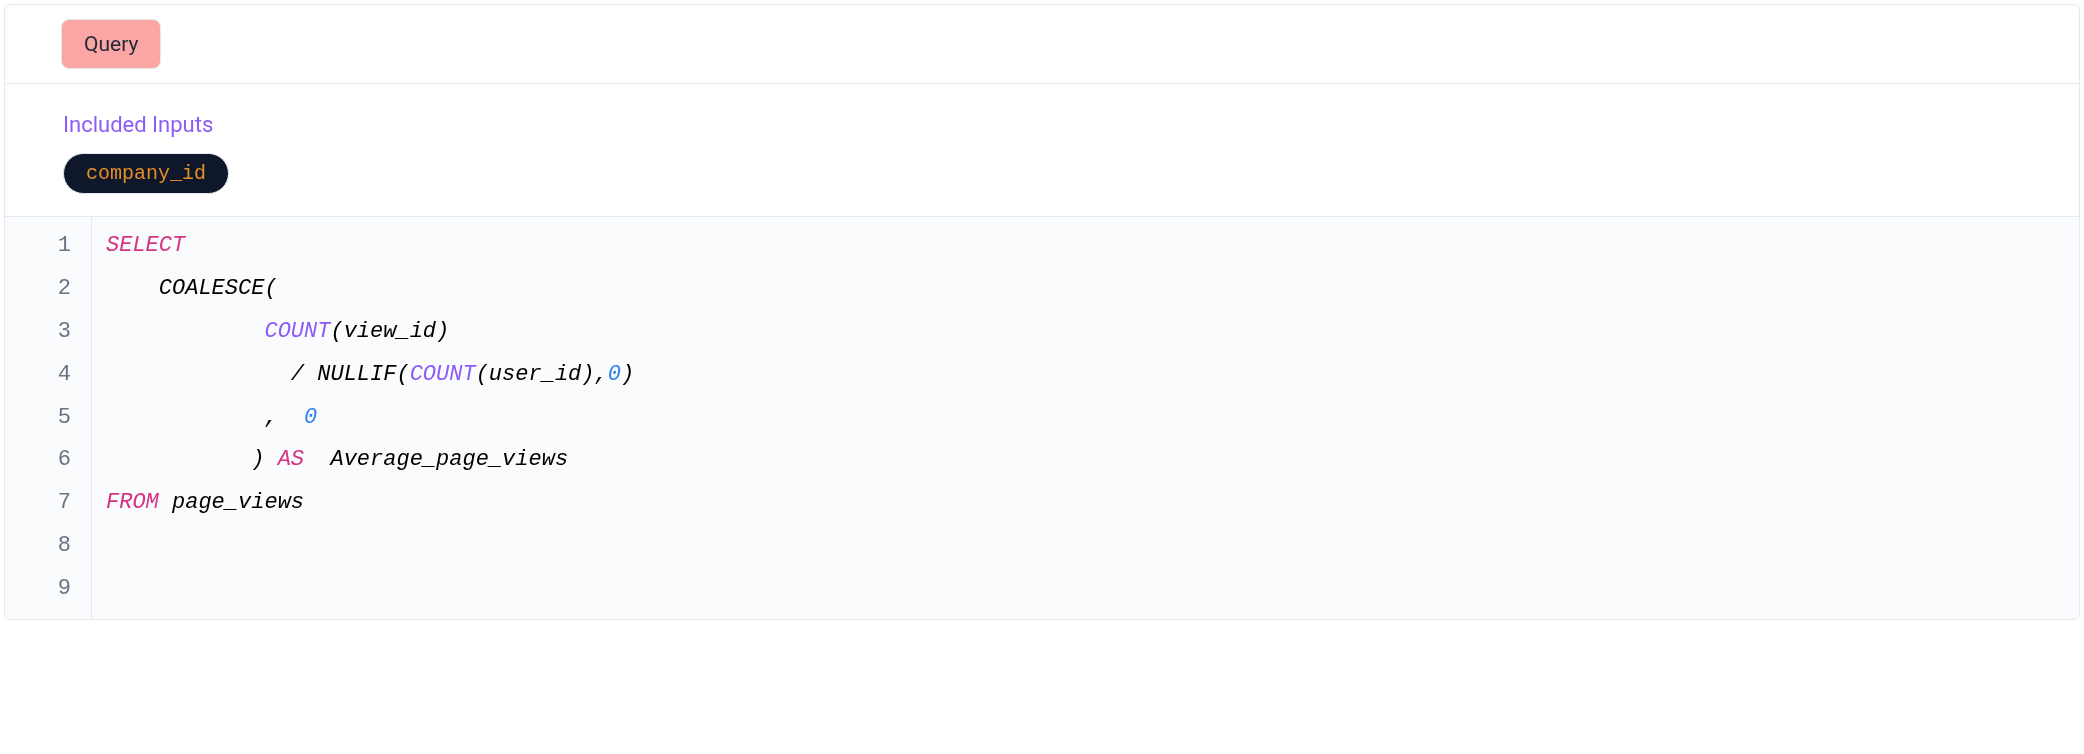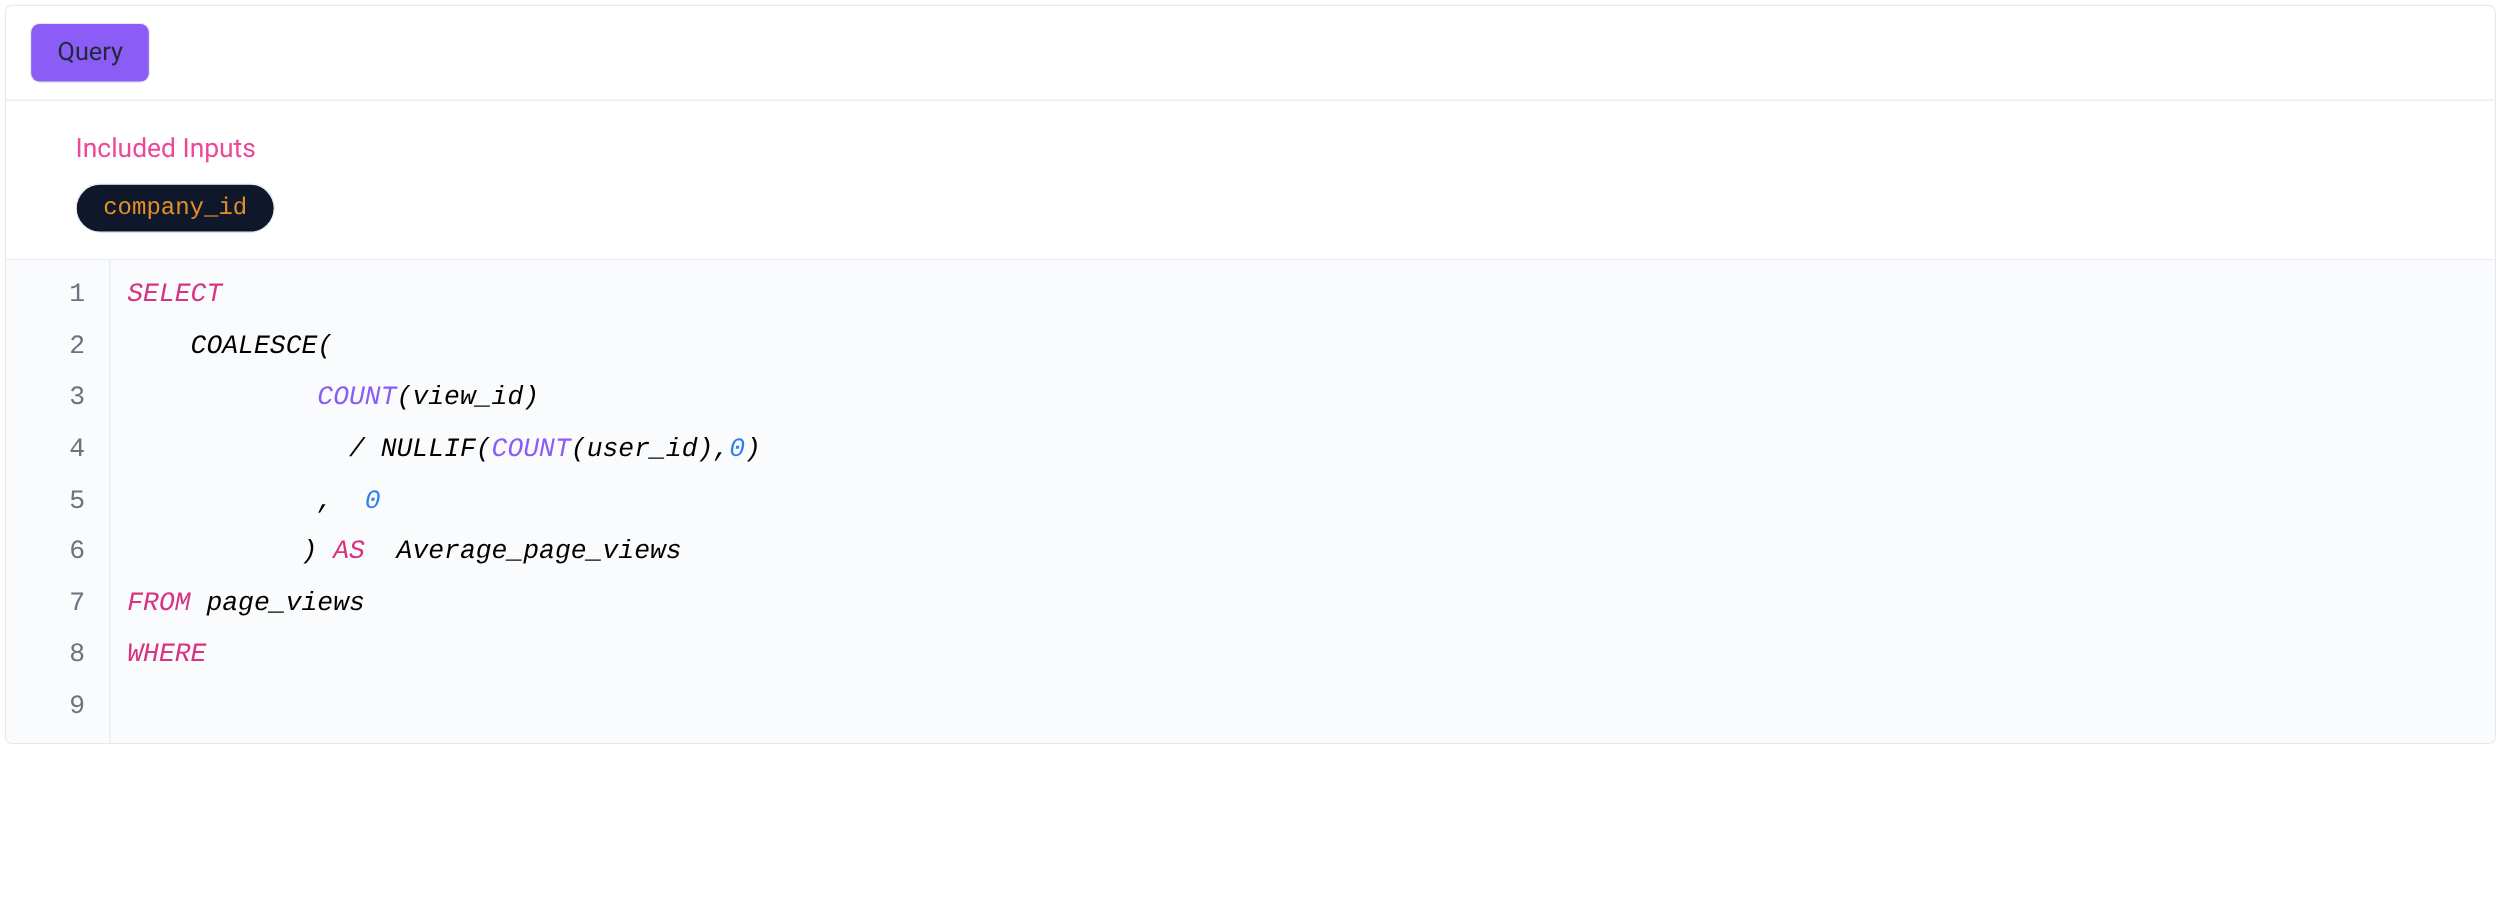--- a/index.html
+++ b/index.html
@@ -24,30 +24,31 @@
     border-bottom: 1px solid #e5e9ef;
   }
   .tab {
     display: inline-block;
     padding: 12px 22px;
     border: 1px solid #e5e9ef;
     border-radius: 8px;
     color: #1f2937;
     font-size: 21px;
     font-weight: 400;
-    background: #8b5cf6;
+    background: #fca5a5;
     cursor: pointer;
+    margin-left: 36px;
   }
   .inputs-section {
     padding: 28px 36px 22px 58px;
     border-bottom: 1px solid #e5e9ef;
   }
   .inputs-title {
     font-size: 22px;
-    color: #ec4899;
+    color: #8b5cf6;
     font-weight: 400;
     margin-bottom: 16px;
   }
   .input-chip {
     display: inline-block;
     padding: 8px 22px;
     border: 1px solid #e5e9ef;
     border-radius: 999px;
     color: #e58e26;
     font-family: ui-monospace, SFMono-Regular, "SF Mono", Menlo, Consolas, "Liberation Mono", monospace;
@@ -123,17 +124,16 @@
         <span class="ln">9</span>
       </div>
     <div class="code" id="code">
         <div class="line"><span class="tok-keyword">SELECT</span></div>
         <div class="line"><span class="tok-default">    COALESCE(</span></div>
         <div class="line"><span class="tok-default">            </span><span class="tok-func">COUNT</span><span class="tok-default">(view_id)</span></div>
         <div class="line"><span class="tok-default">              / NULLIF(</span><span class="tok-func">COUNT</span><span class="tok-default">(user_id),</span><span class="tok-number">0</span><span class="tok-default">)</span></div>
         <div class="line"><span class="tok-default">            ,  </span><span class="tok-number">0</span></div>
         <div class="line"><span class="tok-default">           ) </span><span class="tok-keyword">AS</span><span class="tok-default">  Average_page_views</span></div>
         <div class="line"><span class="tok-keyword">FROM</span><span class="tok-default"> page_views</span></div>
-        <div class="line"><span class="tok-keyword">WHERE</span></div>
       </div>
   </div>
 
 </div>
 
 </body></html>

